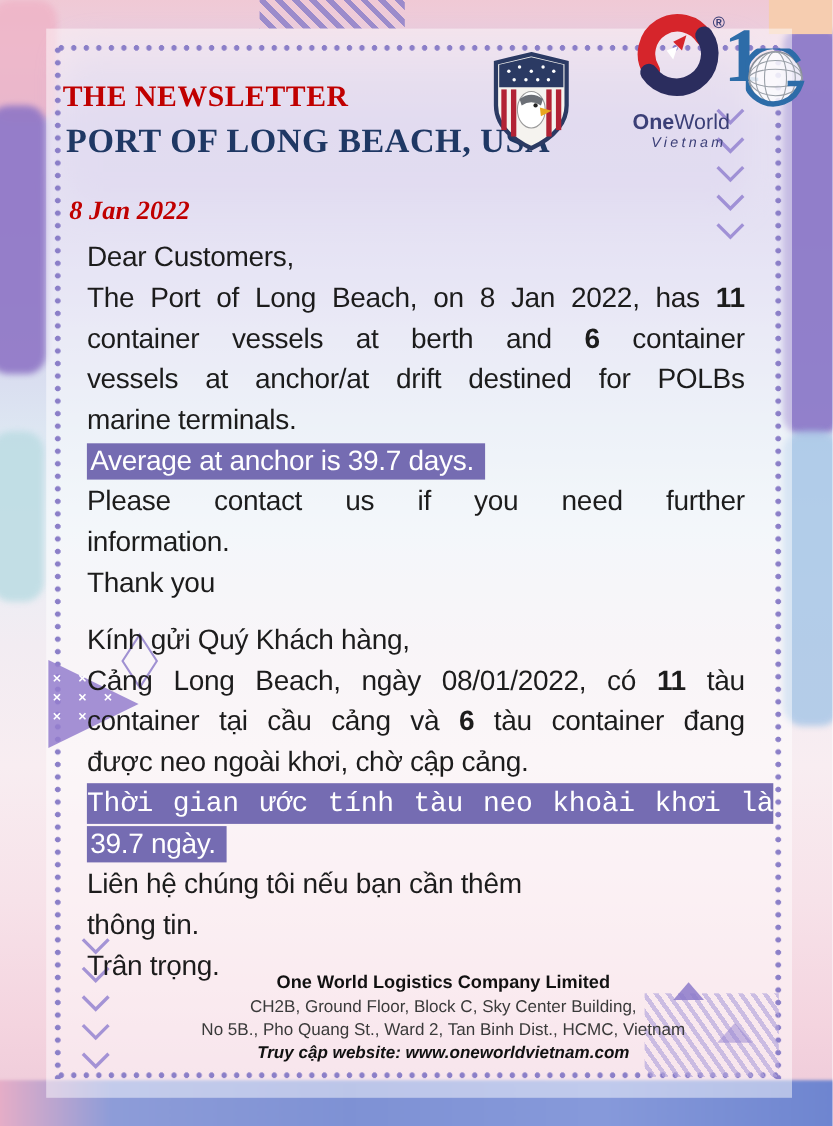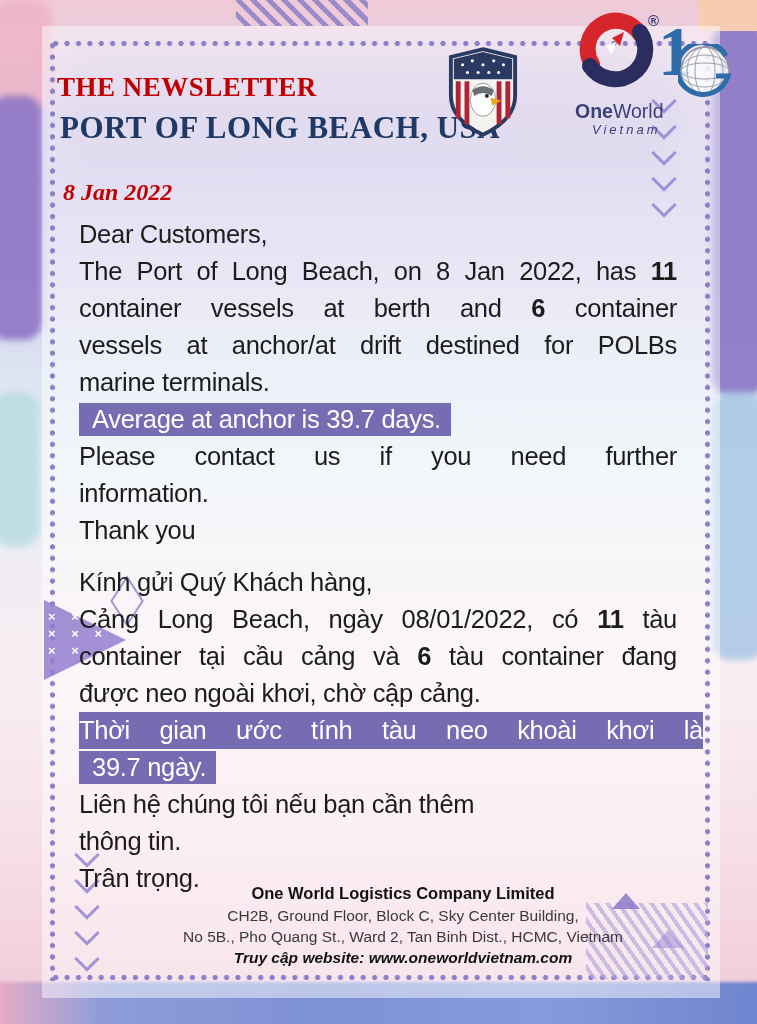--- a/index.html
+++ b/index.html
@@ -77,22 +77,22 @@
   .anniv .one{position:absolute;left:0;top:-6px;color:#2d6ca8;
     font-family:"Liberation Serif","DejaVu Serif",serif;font-weight:bold;font-size:70px;}
   .anniv svg{position:absolute;left:20px;top:26px;}
   
   .bodytext{position:absolute;left:79px;top:216px;width:598px;z-index:6;
     color:#1c1c1c;font-size:25.5px;line-height:37px;letter-spacing:-0.3px;}
   .block + .block{margin-top:15px;}
   .line{min-height:37px;}
   .jline{text-align:justify;text-align-last:justify;-moz-text-align-last:justify;}
   .b{font-weight:bold;}
-  .hl-inline{background:#756CB2;color:#fff;padding:2px 10px 3px 13px;}
-  .hl-full{background:#756CB2;color:#fff;width:calc(100% + 26px);}
+  .hl-inline{background:#756CB2;color:#fff;padding:2px 10px 3px 3px;}
+  .hl-full{background:#756CB2;color:#fff;width:calc(100% + 26px);font-family:Liberation Mono, monospace;}
   
   .footer{position:absolute;right:54px;top:882px;width:600px;z-index:6;text-align:center;color:#222;}
   .footer .company{font-weight:bold;font-size:16.5px;line-height:23px;color:#111;}
   .footer .addr{font-size:15.5px;line-height:21px;color:#3a3a3a;}
   .footer .site{font-size:15.5px;line-height:22px;font-weight:bold;font-style:italic;color:#111;}
 </style>
 </head>
 <body>
 
 <div class="page">

